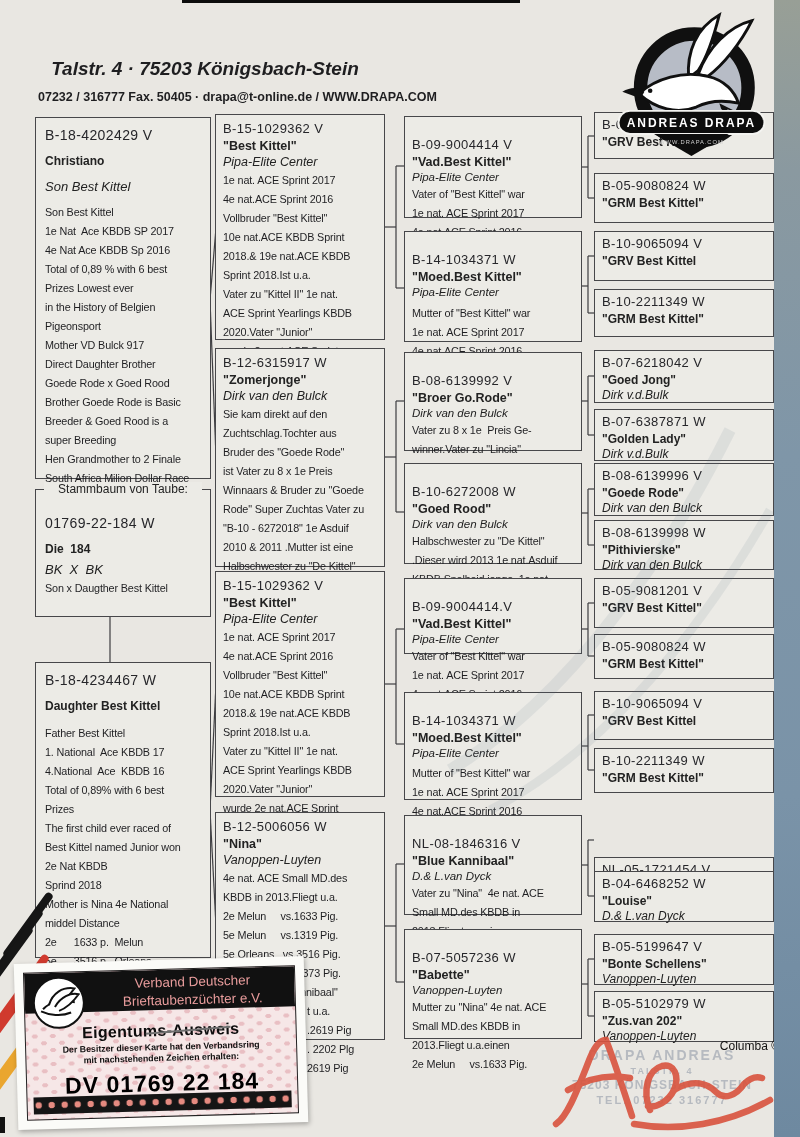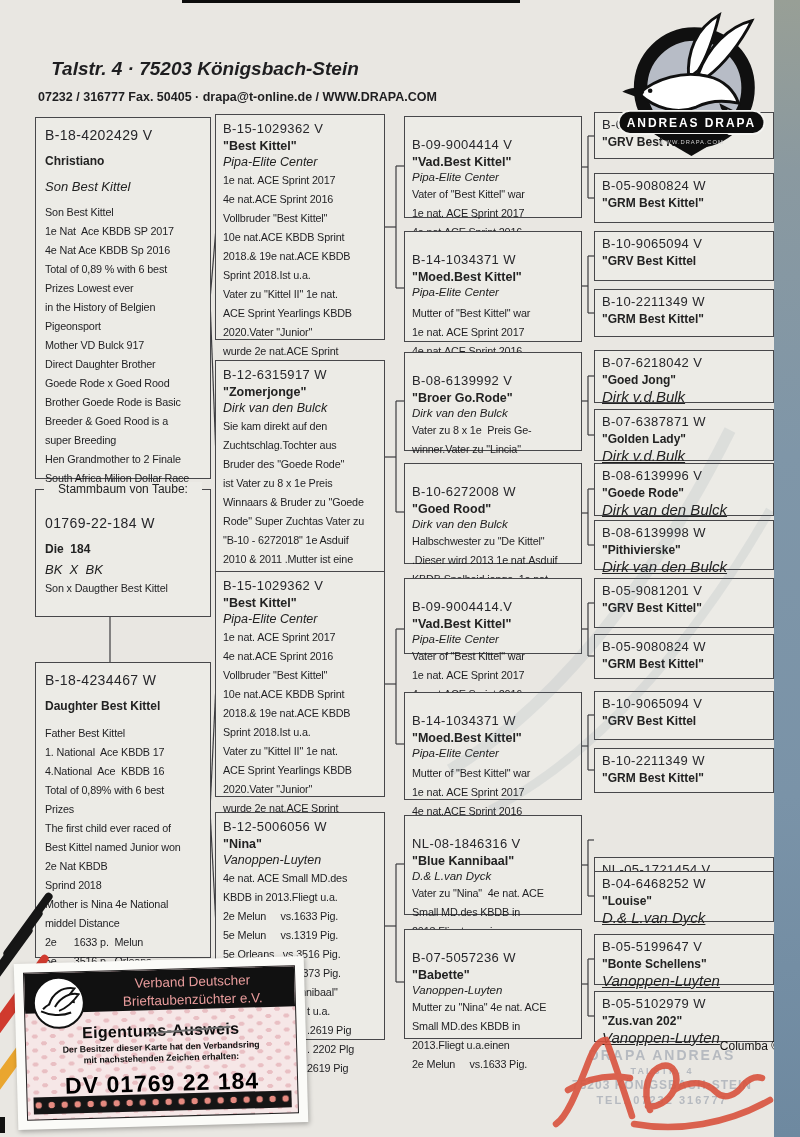--- a/index.html
+++ b/index.html
@@ -24,21 +24,21 @@
   .g4{left:594px;width:180px;padding:4px 7px;}
   .ring{font-size:13px;letter-spacing:.4px;white-space:pre;margin-bottom:3px;color:#26262a;}
   .g1 .ring{font-size:14px;margin-bottom:11px;}
   .pname{font-weight:bold;font-size:12.5px;white-space:pre;margin-bottom:2px;}
   .g1 .pname{font-size:12px;margin-bottom:11px;}
   .subtitle{font-style:italic;font-size:13px;margin-bottom:9px;white-space:pre;}
   .strain{font-style:italic;font-size:11.5px;white-space:pre;margin-bottom:2px;}
   .g2 .strain{font-size:12.5px;}
   .body{font-size:10.8px;line-height:19px;letter-spacing:-.15px;white-space:pre;color:#1f1f22;}
   .g4 .pname{font-size:12px;margin-bottom:1px;}
-  .g4 .strain{font-size:15px;text-decoration:underline;}
+  .g4 .strain{font-size:12px;}
   .legend{position:absolute;top:-8px;left:8px;right:8px;text-align:center;background:#ecebe6;
           font-size:12px;white-space:pre;}
   .more{padding-left:84px;}
   
   .connectors{position:absolute;left:0;top:0;z-index:2;}
   .connectors line{stroke:#3d3d40;stroke-width:1.2;}
   
   .swoosh{position:absolute;left:430px;top:290px;z-index:4;opacity:.10;pointer-events:none;}
   
   .logo{position:absolute;left:606px;top:8px;width:168px;height:152px;z-index:5;}
@@ -204,21 +204,21 @@
 Vollbruder "Best Kittel"
 10e nat.ACE KBDB Sprint
 2018.&amp; 19e nat.ACE KBDB
 Sprint 2018.Ist u.a.
 Vater zu "Kittel II" 1e nat.
 ACE Sprint Yearlings KBDB
 2020.Vater "Junior"
 wurde 2e nat.ACE Sprint
 Yearlings 2018.</div>
   </div>
-  <div class="pbox g2" style="top:360px;height:219px">
+  <div class="pbox g2" style="top:348px;height:219px">
     <div class="ring">B-12-6315917 W</div>
     <div class="pname">"Zomerjonge"</div>
     <div class="strain">Dirk van den Bulck</div>
     <div class="body">Sie kam direkt auf den
 Zuchtschlag.Tochter aus
 Bruder des "Goede Rode"
 ist Vater zu 8 x 1e Preis
 Winnaars &amp; Bruder zu "Goede
 Rode" Super Zuchtas Vater zu
 "B-10 - 6272018" 1e Asduif

